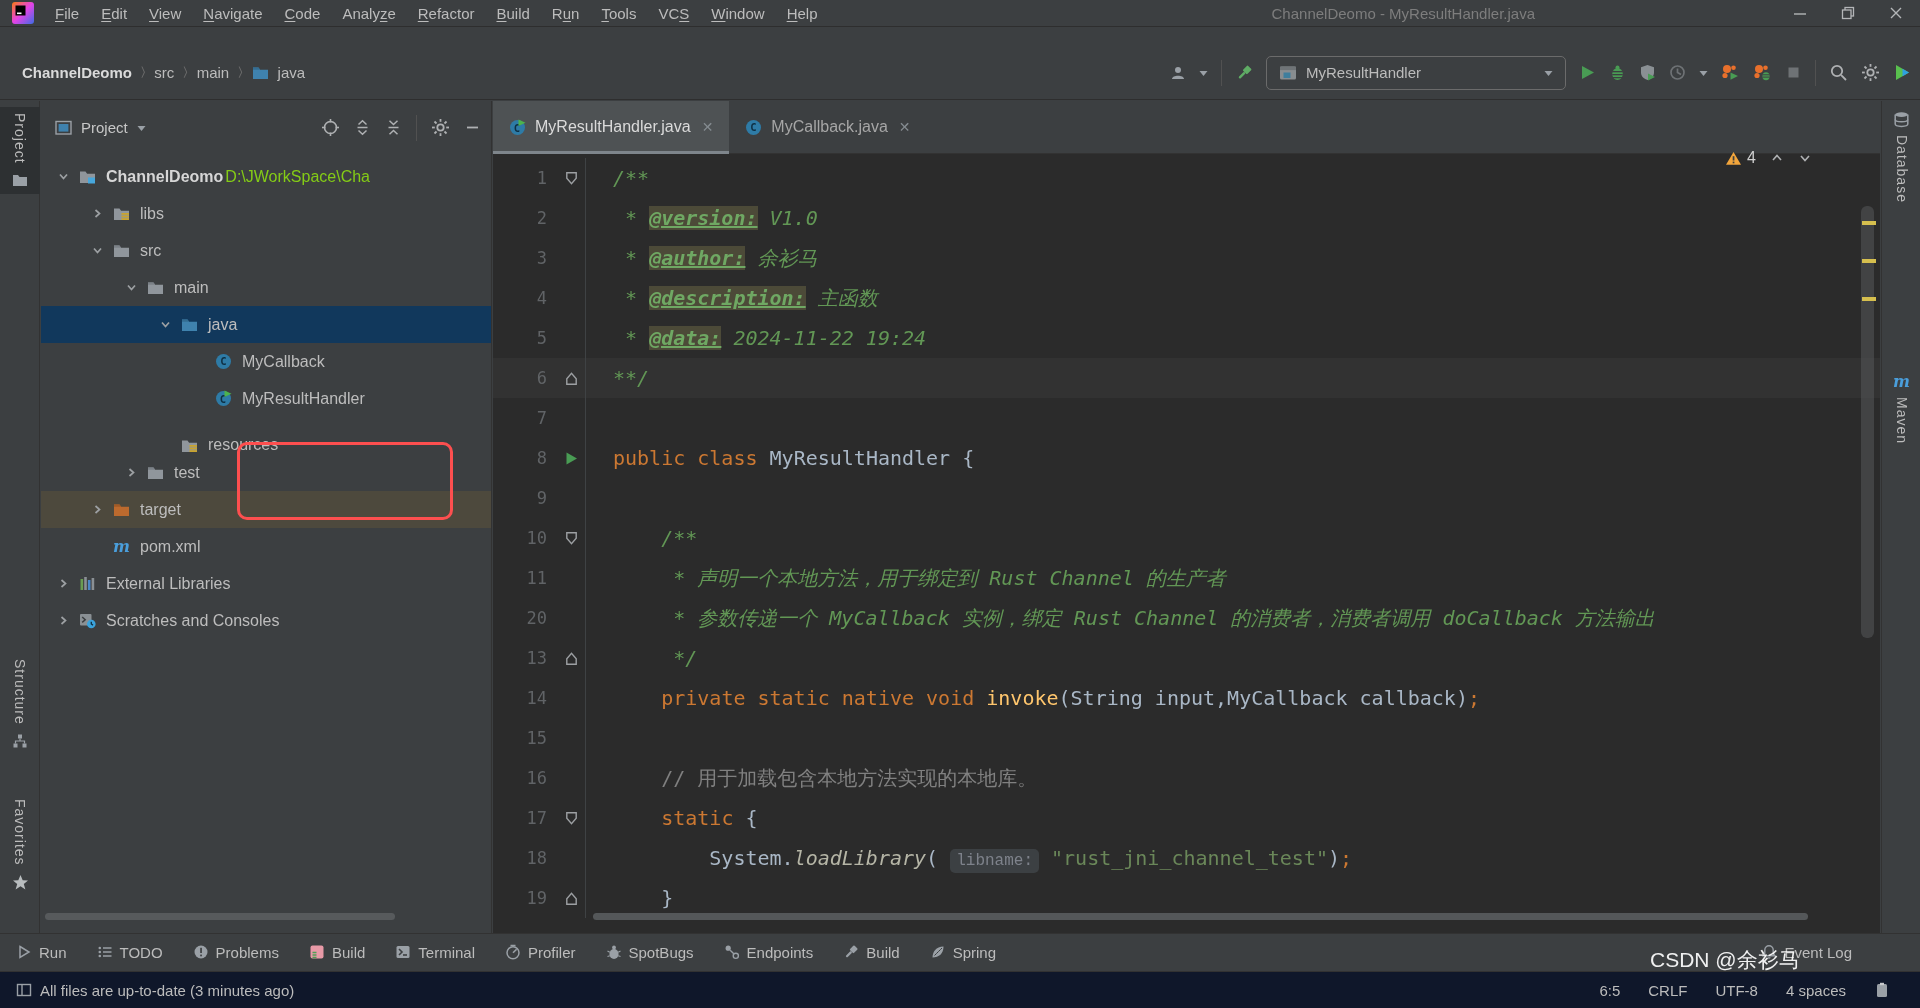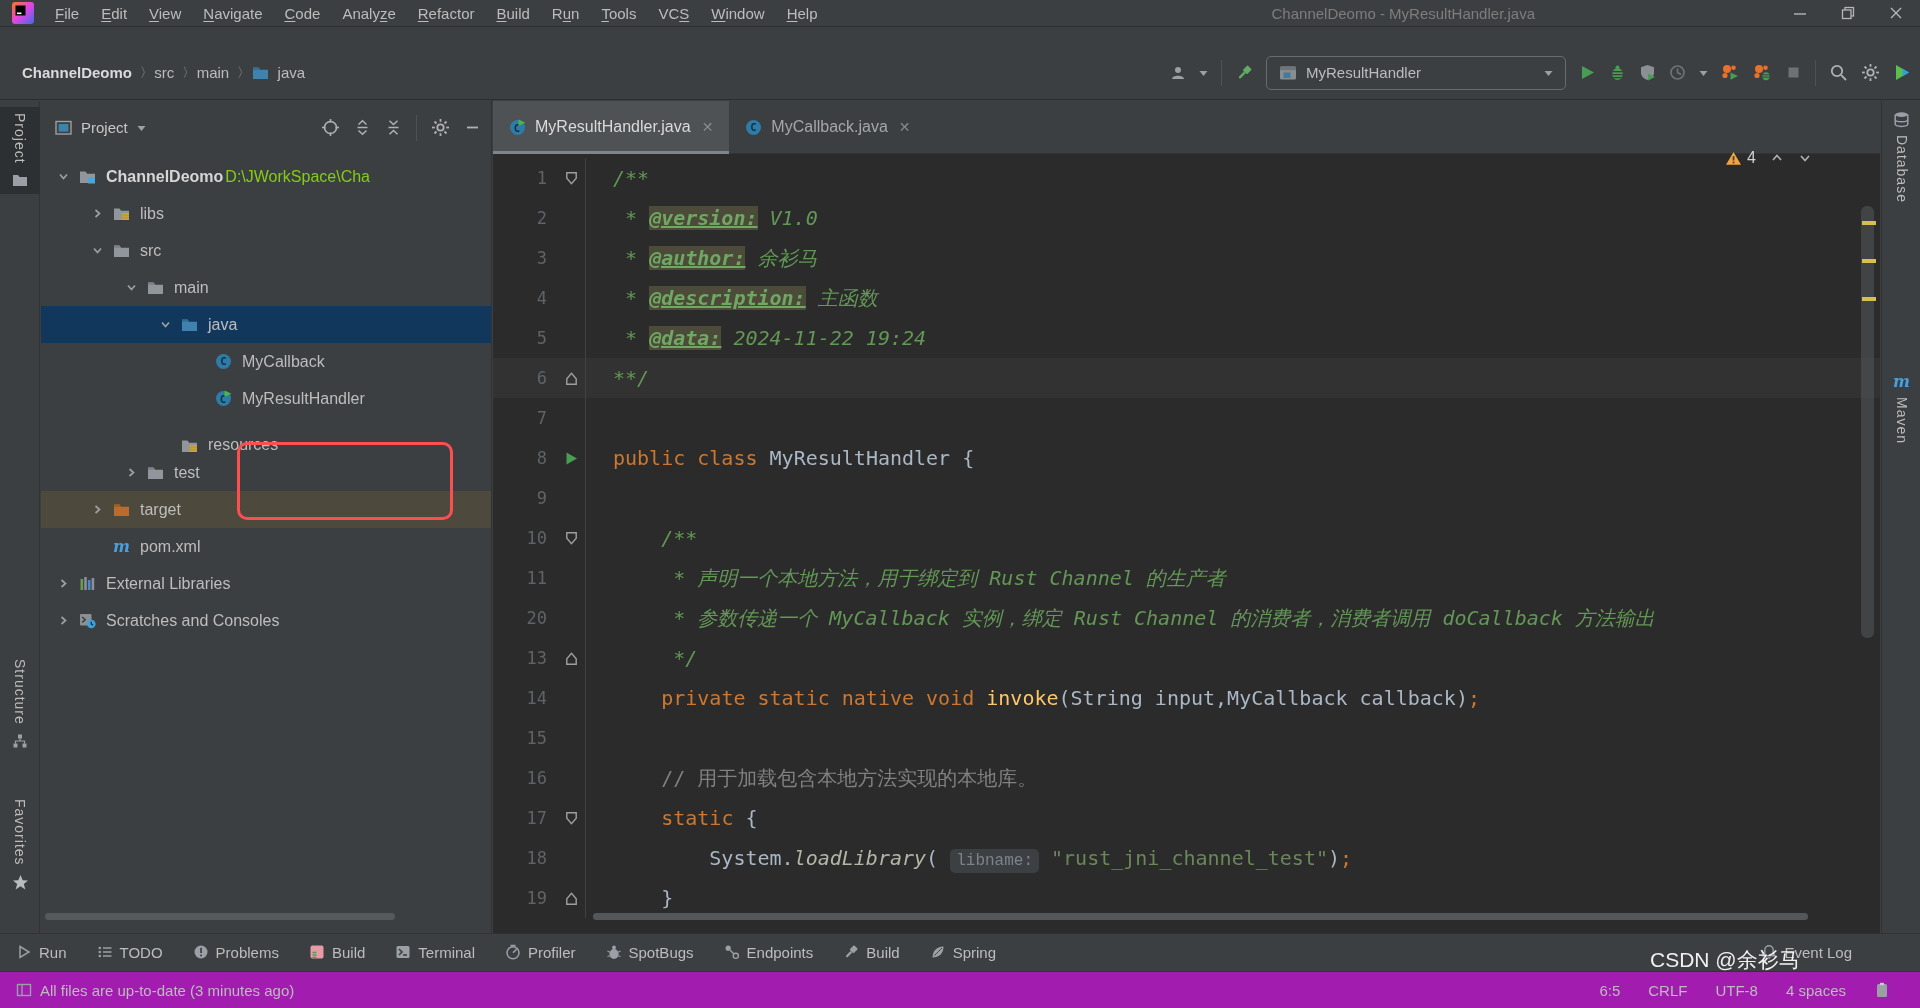--- a/index.html
+++ b/index.html
@@ -76,21 +76,21 @@
   #editor-vscroll { position:absolute; top:105px; right:6px; width:13px; height:432px; background:#55585a; opacity:.55; border-radius:6px; }
   .stripe-mark { position:absolute; right:4px; width:14px; height:4px; background:#d6bf4e; }
   #editor-hscroll { position:absolute; top:812px; left:100px; width:1215px; height:7px; background:#5c5f61; opacity:.85; border-radius:4px; }
   
   #right-stripe { position:absolute; top:101px; left:1881px; width:39px; height:832px; background:#3c3f41; border-left:1px solid #323232; }
   .rs-group { position:absolute; left:0; width:39px; display:flex; flex-direction:column; align-items:center; gap:7px; }
   
   #bottom-bar { top:933px; height:37px; background:#3c3f41; border-top:1px solid #323232; display:flex; align-items:center; padding:0 16px; gap:30px; font-size:15px; }
   .bb-item { display:flex; align-items:center; gap:7px; color:#bcbcbc; }
   #bb-right { margin-left:auto; margin-right:52px; }
-  #status-bar { top:971px; height:37px; background:#a21caf; border-top:1px solid #323232; display:flex; align-items:center; padding:0 16px; font-size:15px; color:#bcbcbc; }
+  #status-bar { top:971px; height:37px; background:#0f172a; border-top:1px solid #323232; display:flex; align-items:center; padding:0 16px; font-size:15px; color:#bcbcbc; }
   #status-left { display:flex; align-items:center; gap:8px; }
   #status-right { margin-left:auto; display:flex; align-items:center; gap:28px; margin-right:14px; }
   
   #watermark { position:absolute; left:1650px; top:946px; font-size:21px; color:rgba(255,255,255,.92); z-index:50; white-space:nowrap; }
 </style>
 </head>
 <body>
 
 <header id="titlebar" class="row">
   <span id="logo"><svg width="22" height="22" viewBox="0 0 22 22">

